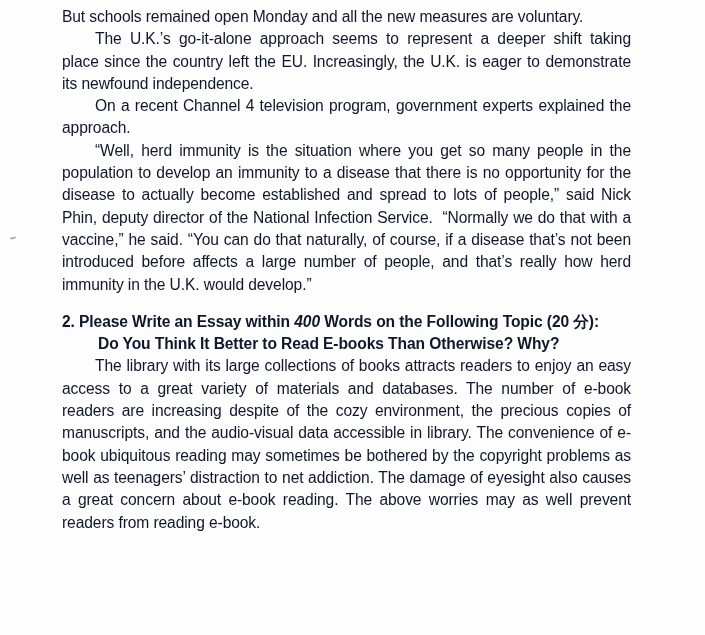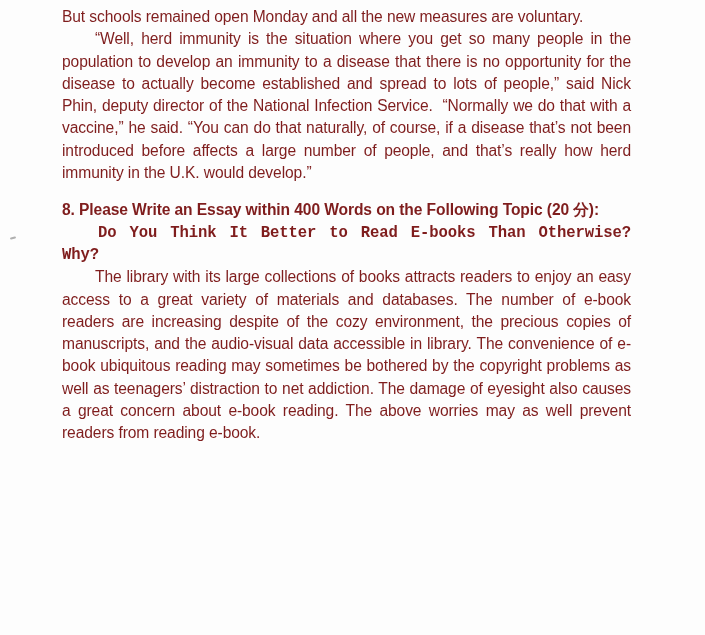--- a/index.html
+++ b/index.html
@@ -7,40 +7,40 @@
     padding: 0;
     background: #ffffff;
   }
   .page {
     position: relative;
     width: 705px;
     height: 635px;
     box-sizing: border-box;
     padding: 6px 74px 0 62px;
     background: #fdfdfd;
-    color: #7f1d1d;
+    color: #0f172a;
     font-family: "Liberation Sans", sans-serif;
     font-size: 15.6px;
     line-height: 22.3px;
     letter-spacing: -0.1px;
     text-align: justify;
     overflow: hidden;
   }
   p { margin: 0; }
   .ind { text-indent: 33px; }
   .essay-heading {
     margin-top: 15px;
     font-weight: 700;
   }
   .essay-heading .word-limit {
+    font-style: italic;
   }
   .essay-topic {
     font-weight: 700;
     text-indent: 36px;
-    font-family: Liberation Mono, monospace;
   }
   .scan-speck {
     position: absolute;
     left: 10px;
     top: 237px;
     width: 6px;
     height: 2px;
     background: #b0b0b0;
     border-radius: 2px;
     transform: rotate(-15deg);
@@ -48,26 +48,28 @@
 </style>
 </head>
 <body>
 
 <div class="page">
 
   <span class="scan-speck"></span>
 
   <p>But schools remained open Monday and all the new measures are voluntary.</p>
 
+  <p class="ind">The U.K.’s go-it-alone approach seems to represent a deeper shift taking place since the country left the EU. Increasingly, the U.K. is eager to demonstrate its newfound independence.</p>
 
 
+  <p class="ind">On a recent Channel 4 television program, government experts explained the approach.</p>
 
   <p class="ind">“Well, herd immunity is the situation where you get so many people in the population to develop an immunity to a disease that there is no opportunity for the disease to actually become established and spread to lots of people,” said Nick Phin, deputy director of the National Infection Service.&nbsp; “Normally we do that with a vaccine,” he said. “You can do that naturally, of course, if a disease that’s not been introduced before affects a large number of people, and that’s really how herd immunity in the U.K. would develop.”</p>
 
   <p class="essay-heading">
-    <span>8. Please Write an Essay within </span><span class="word-limit">400</span><span> Words on the Following Topic (20 分):</span>
+    <span>2. Please Write an Essay within </span><span class="word-limit">400</span><span> Words on the Following Topic (20 分):</span>
   </p>
 
   <p class="essay-topic">Do You Think It Better to Read E-books Than Otherwise? Why?</p>
 
   <p class="ind">The library with its large collections of books attracts readers to enjoy an easy access to a great variety of materials and databases. The number of e-book readers are increasing despite of the cozy environment, the precious copies of manuscripts, and the audio-visual data accessible in library. The convenience of e-book ubiquitous reading may sometimes be bothered by the copyright problems as well as teenagers’ distraction to net addiction. The damage of eyesight also causes a great concern about e-book reading. The above worries may as well prevent readers from reading e-book.</p>
 
 </div>
 
 </body></html>

